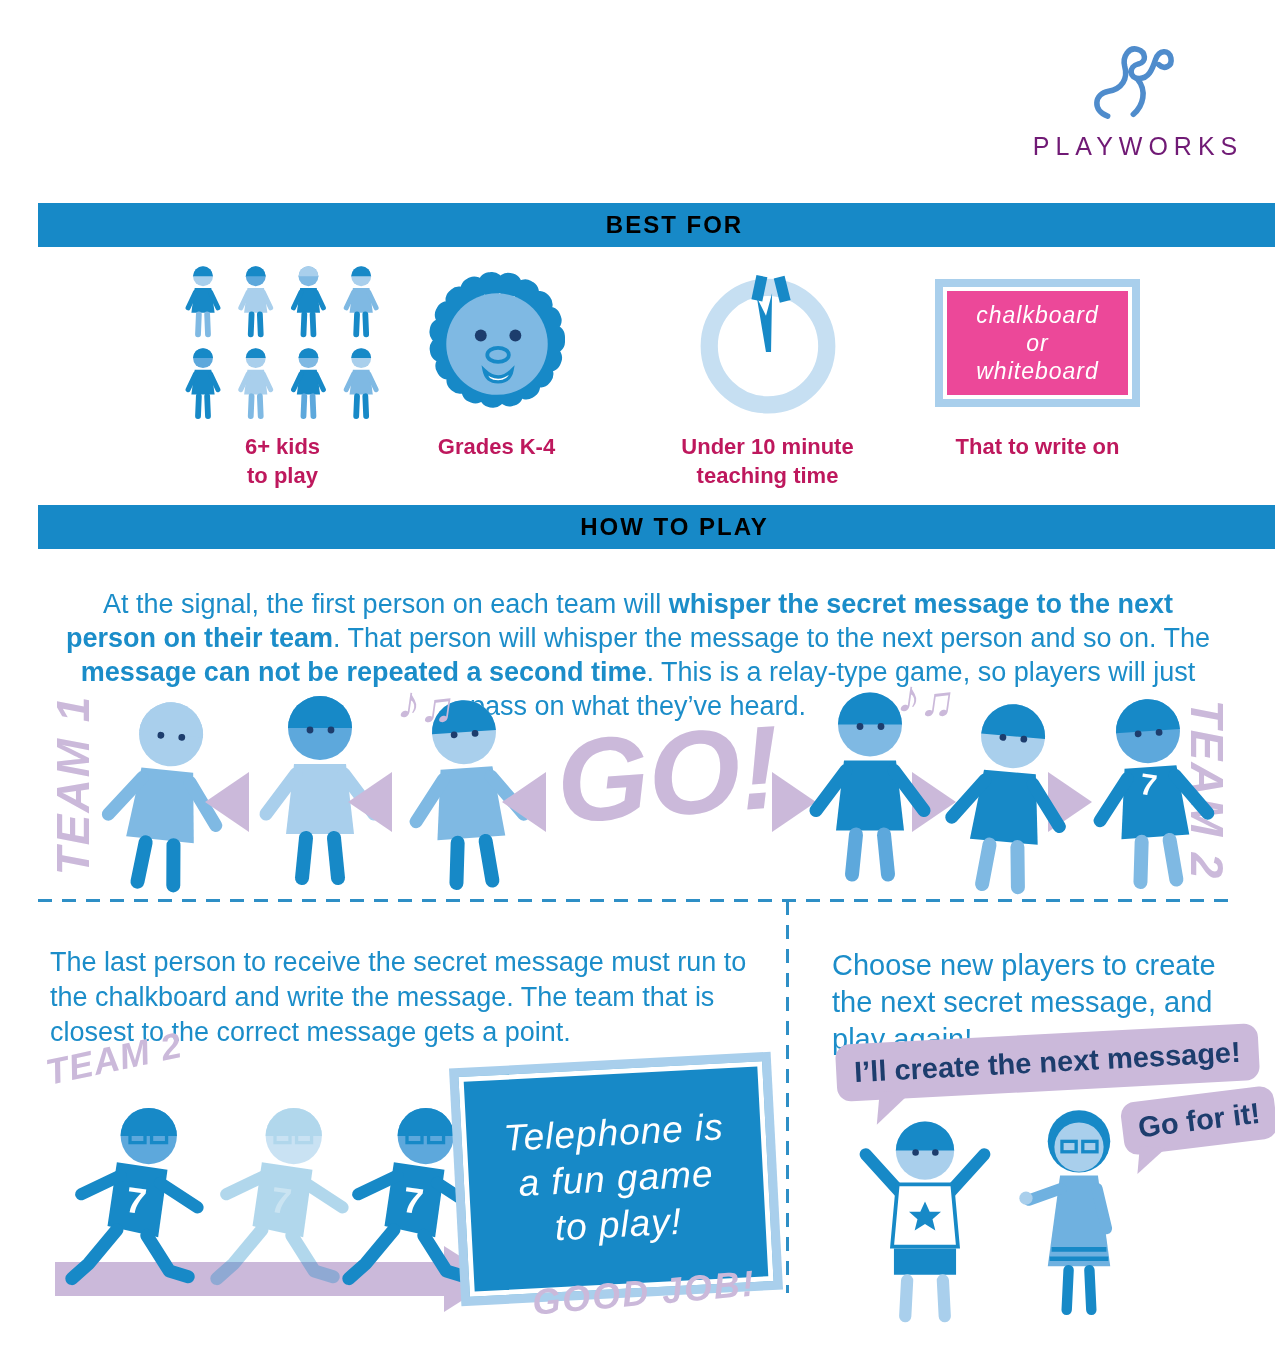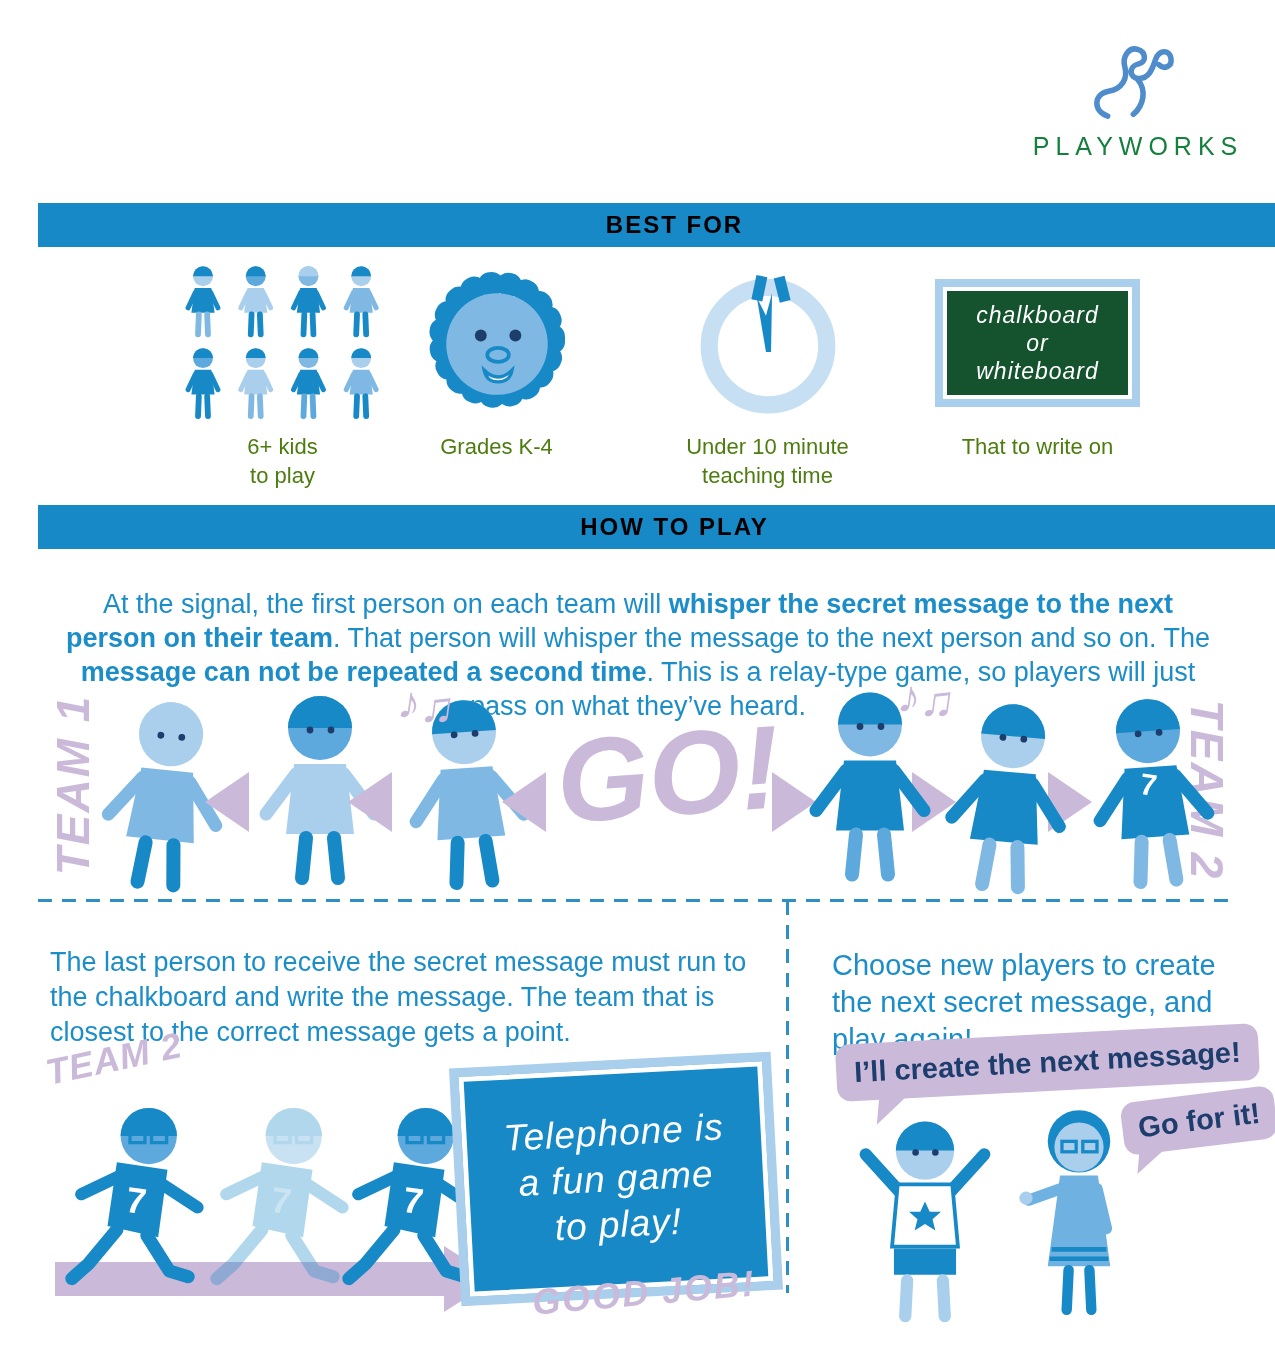--- a/index.html
+++ b/index.html
@@ -6,36 +6,36 @@
   .page{position:relative;width:1275px;height:1350px;background:#fff;overflow:hidden;
         font-family:"Liberation Sans",sans-serif;}
 
   
   .title-wrap{position:absolute;left:38px;top:38px;width:500px;height:112px;}
   .title-wrap svg{position:absolute;inset:0;width:100%;height:100%;}
   .title-text{position:absolute;left:34px;top:50%;transform:translateY(-55%);
               font-size:64px;font-weight:800;color:#fff;letter-spacing:0;}
   .brand{position:absolute;right:30px;top:34px;width:220px;text-align:center;}
   .brand-figure{display:block;margin:0 auto;width:112px;height:94px;}
-  .brand-name{font-size:25px;color:#15803d;letter-spacing:6px;font-weight:500;margin-top:4px;padding-left:6px;}
+  .brand-name{font-size:25px;color:#701a75;letter-spacing:6px;font-weight:500;margin-top:4px;padding-left:6px;}
 
   
   .bar{position:absolute;left:38px;width:1273px;height:44px;background:#1789c7;color:#000000;
        display:flex;align-items:center;justify-content:center;
        font-size:24px;font-weight:700;letter-spacing:2px;}
   .bar-bestfor{top:203px;}
   .bar-howto{top:505px;}
 
   
   .bf-cell{position:absolute;top:258px;height:232px;display:flex;flex-direction:column;align-items:center;}
   .bf-icon{height:170px;display:flex;align-items:center;justify-content:center;}
-  .bf-label{margin-top:4px;font-size:22px;line-height:29px;color:#4d7c0f;text-align:center;
-            white-space:pre-line;font-weight:400;}
+  .bf-label{margin-top:4px;font-size:22px;line-height:29px;color:#be185d;text-align:center;
+            white-space:pre-line;font-weight:700;}
   .board-icon{position:relative;width:205px;height:128px;background:#a9cfec;display:flex;}
-  .board-icon-inner{flex:1;margin:8px;border:4px solid #fff;background:#14532d;
+  .board-icon-inner{flex:1;margin:8px;border:4px solid #fff;background:#ec4899;
             display:flex;align-items:center;justify-content:center;}
   .board-icon-text{color:#fff;font-size:23px;line-height:28px;font-style:italic;
             white-space:pre-line;text-align:center;letter-spacing:1px;}
 
   
   .intro{position:absolute;left:58px;top:560px;width:1160px;text-align:center;
          font-size:27px;line-height:34px;color:#1b8dc9;font-weight:500;}
   .intro .b{font-weight:800;}
 
   

